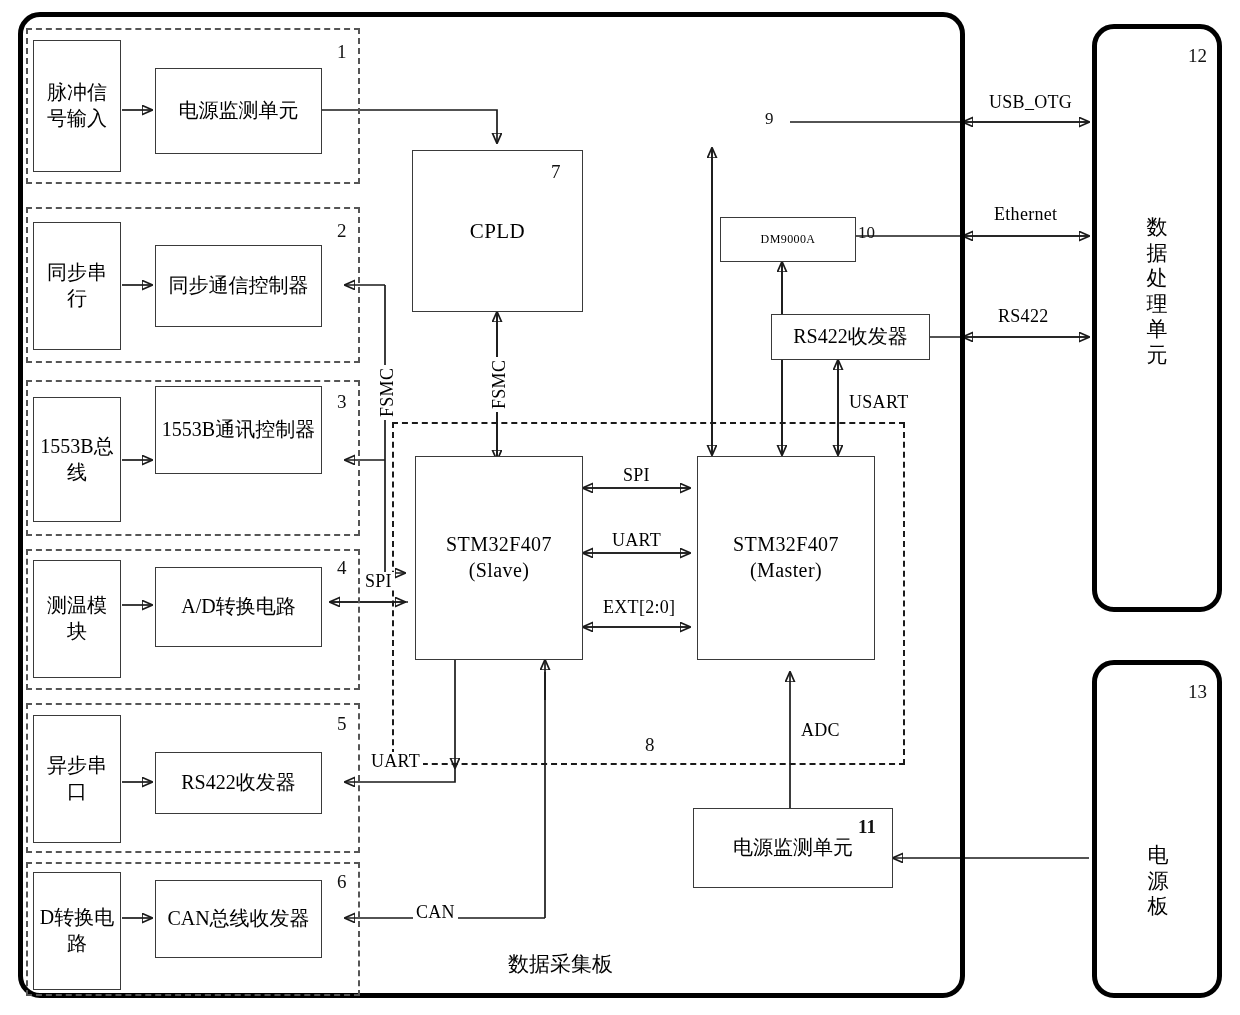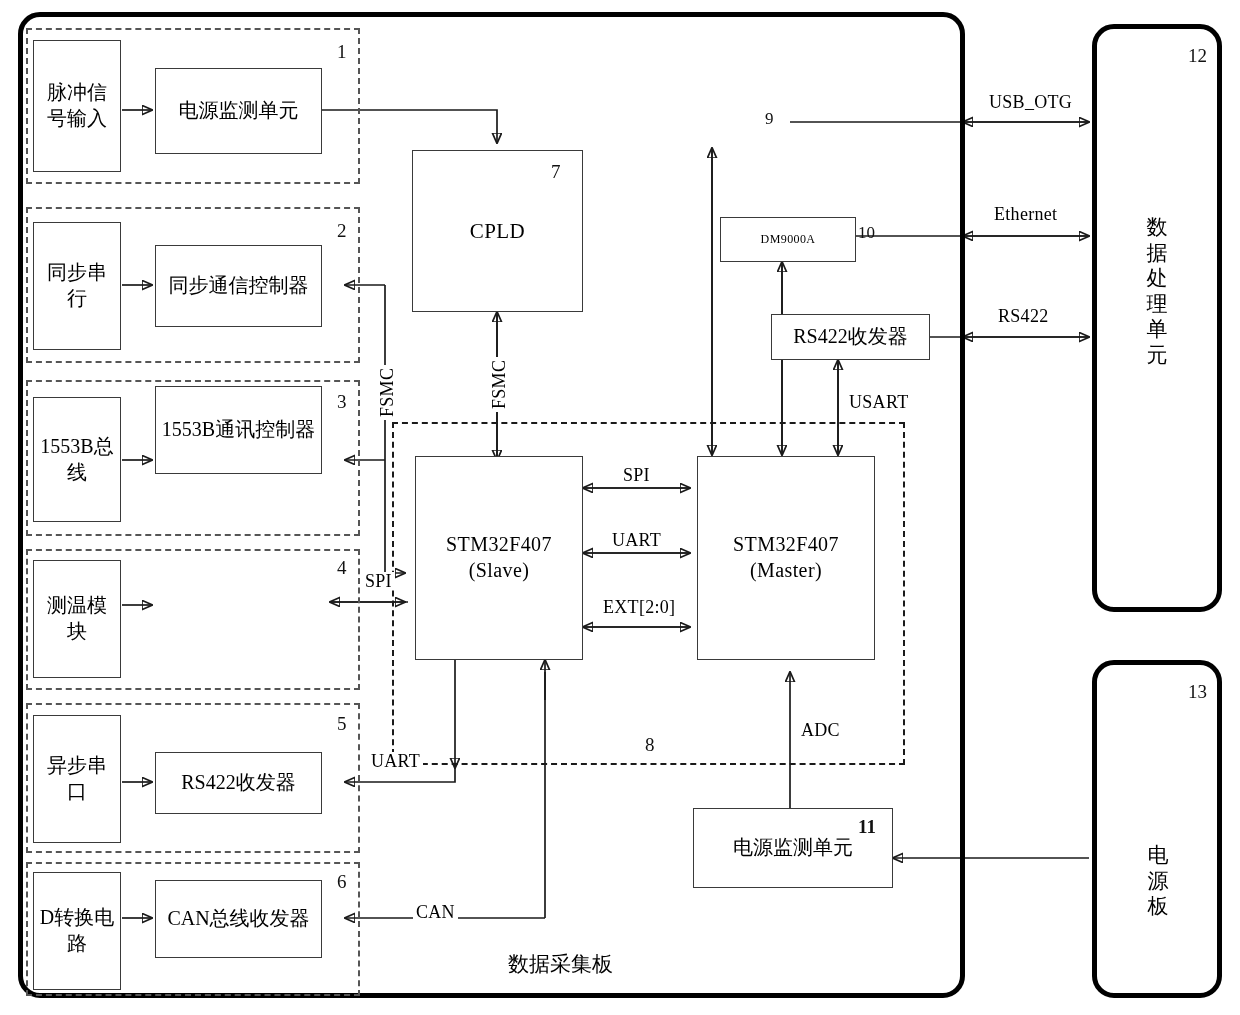--- a/index.html
+++ b/index.html
@@ -216,20 +216,23 @@
   <div class="blk cn" style="left:33px;top:397px;width:88px;height:125px;">
     <span>1553B总线</span>
   </div>
   <div class="blk cn" style="left:155px;top:386px;width:167px;height:88px;">
     <span>1553B通讯控制器</span>
   </div>
 
   <div class="blk cn" style="left:33px;top:560px;width:88px;height:118px;">
     <span>测温模块</span>
   </div>
+  <div class="blk cn" style="left:155px;top:567px;width:167px;height:80px;">
+    <span>A/D转换电路</span>
+  </div>
 
   <div class="blk cn" style="left:33px;top:715px;width:88px;height:128px;">
     <span>异步串口</span>
   </div>
   <div class="blk cn" style="left:155px;top:752px;width:167px;height:62px;">
     <span>RS422收发器</span>
   </div>
 
   <div class="blk cn" style="left:33px;top:872px;width:88px;height:118px;">
     <span>D转换电路</span>

